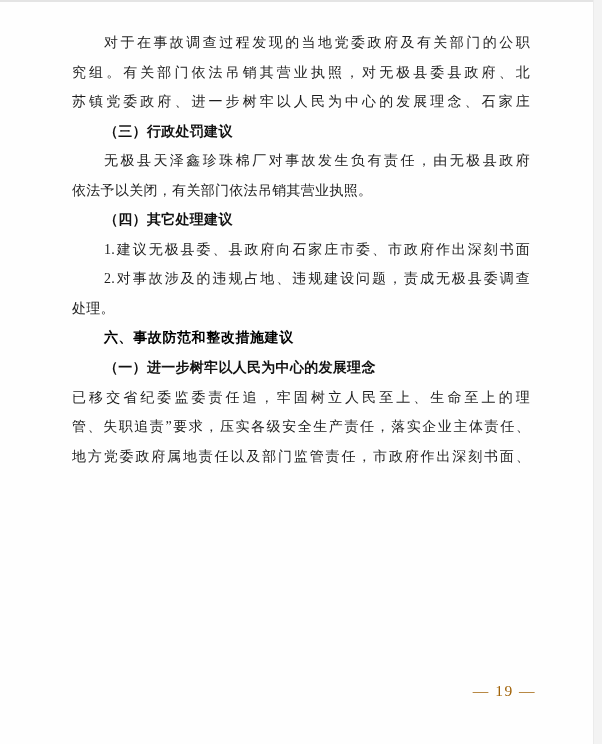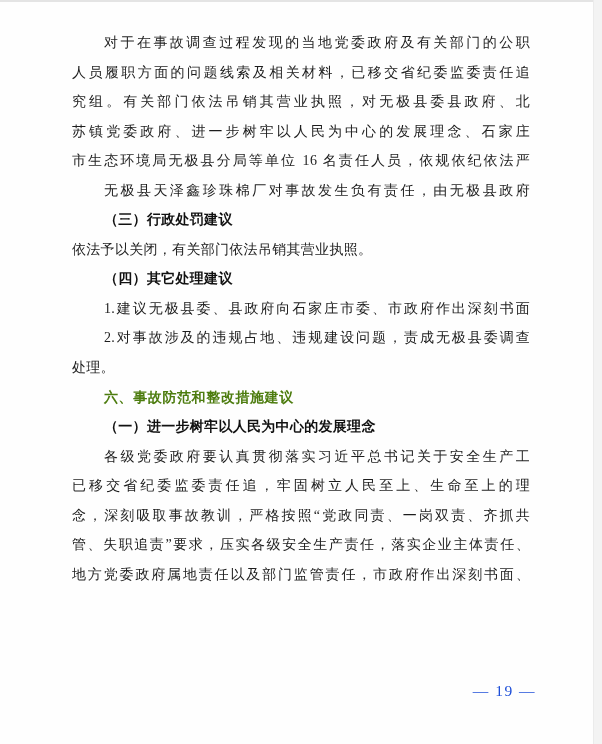--- a/index.html
+++ b/index.html
@@ -51,57 +51,53 @@
     -moz-text-align-last: justify;
   }
   
   .ind { text-indent: 32px; }
   
   .hb { font-weight: bold; color: #111; }
   
   .hh {
     font-weight: bold;
     font-family: "Liberation Sans", "DejaVu Sans", sans-serif;
-    color: #4d7c0f;
+    color: #000000;
     letter-spacing: 0.6px;
   }
   .footer {
     position: absolute;
     top: 680px;
     right: 66px;
     font-size: 15.5px;
     line-height: 22px;
     letter-spacing: 1.5px;
-    color: #1d4ed8;
+    color: #a16207;
     margin-left: 8px;
   }
 </style>
 </head>
 <body>
 
 <div class="page">
   <div class="top-edge"></div>
   <div class="right-edge"></div>
 
   <div class="content">
     <div class="line ind j">对于在事故调查过程发现的当地党委政府及有关部门的公职</div>
-    <div class="line j">人员履职方面的问题线索及相关材料，已移交省纪委监委责任追</div>
     <div class="line j">究组。有关部门依法吊销其营业执照，对无极县委县政府、北</div>
     <div class="line j">苏镇党委政府、进一步树牢以人民为中心的发展理念、石家庄</div>
-    <div class="line j">市生态环境局无极县分局等单位 16 名责任人员，依规依纪依法严</div>
+    <div class="line ind hb">（三）行政处罚建议</div>
     <div class="line ind j">无极县天泽鑫珍珠棉厂对事故发生负有责任，由无极县政府</div>
-    <div class="line ind hb">（三）行政处罚建议</div>
     <div class="line">依法予以关闭，有关部门依法吊销其营业执照。</div>
     <div class="line ind hb">（四）其它处理建议</div>
     <div class="line ind j">1.建议无极县委、县政府向石家庄市委、市政府作出深刻书面</div>
     <div class="line ind j">2.对事故涉及的违规占地、违规建设问题，责成无极县委调查</div>
     <div class="line">处理。</div>
     <div class="line ind hh">六、事故防范和整改措施建议</div>
     <div class="line ind hb">（一）进一步树牢以人民为中心的发展理念</div>
-    <div class="line ind j">各级党委政府要认真贯彻落实习近平总书记关于安全生产工</div>
     <div class="line j">已移交省纪委监委责任追，牢固树立人民至上、生命至上的理</div>
-    <div class="line j">念，深刻吸取事故教训，严格按照“党政同责、一岗双责、齐抓共</div>
     <div class="line j">管、失职追责”要求，压实各级安全生产责任，落实企业主体责任、</div>
     <div class="line j">地方党委政府属地责任以及部门监管责任，市政府作出深刻书面、</div>
   </div>
 
   <div class="footer">— 19 —</div>
 </div>
 
 </body></html>

